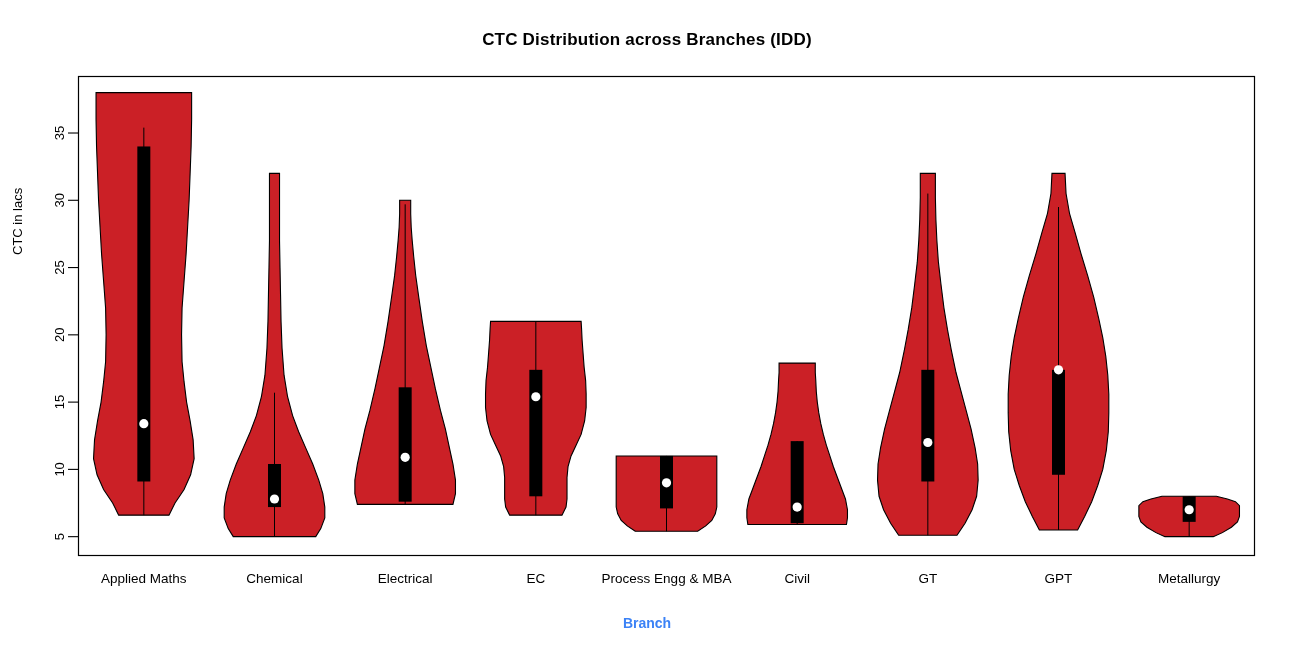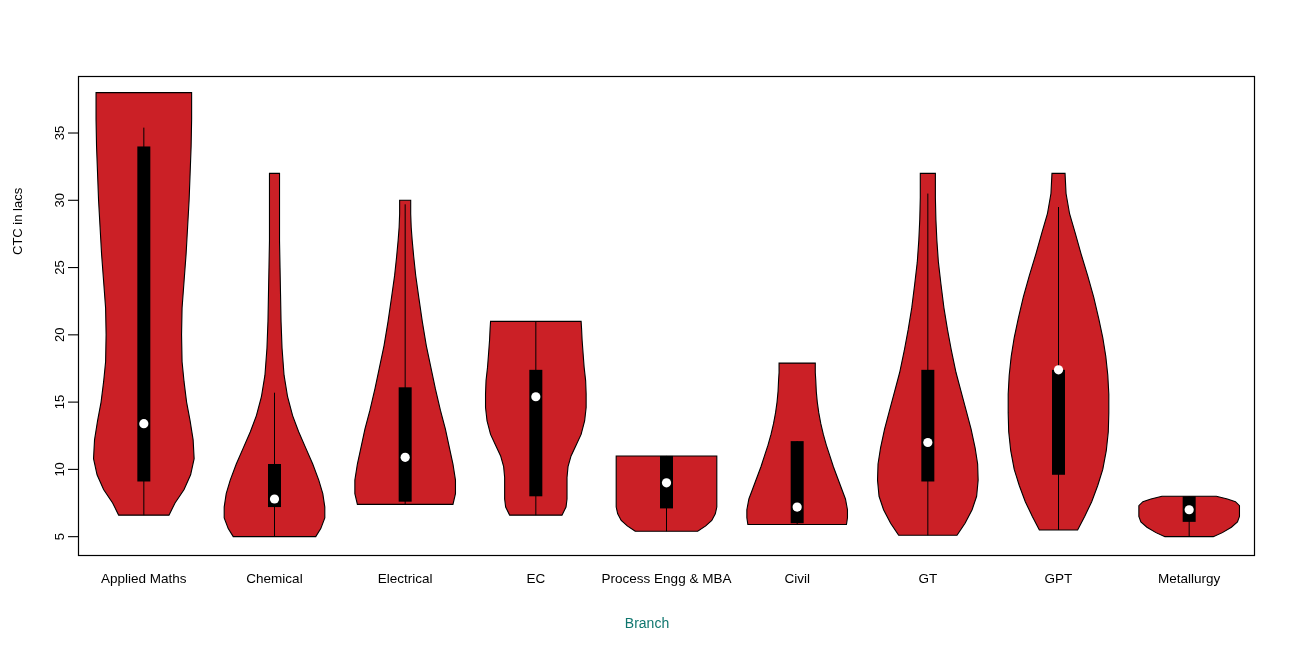--- a/index.html
+++ b/index.html
@@ -14,37 +14,38 @@
     font-size:17px;font-weight:bold;color:#000;letter-spacing:.2px;
   }
   #ylabel{
     position:absolute;left:10px;top:255px;width:20px;
     font-size:13px;color:#000;
     transform:rotate(-90deg);transform-origin:left top;
     white-space:nowrap;
   }
   #xlabel{
     position:absolute;left:0;top:615px;width:1294px;text-align:center;
-    font-size:14px;color:#0f766e;
+    font-size:14px;color:#3b82f6;font-weight:bold;
   }
   #plot-svg{position:absolute;left:0;top:0;}
   .ytick-label{font-size:13px;fill:#000;font-family:"Liberation Sans", sans-serif;}
   .xtick-label{font-size:13.5px;fill:#000;font-family:"Liberation Sans", sans-serif;}
   .violin-body{stroke:#000;stroke-width:1.1;}
   .whisker-line{stroke:#000;stroke-width:1;}
   .iqr-box{fill:#000;}
   .median-dot{fill:#ffffff;stroke:none;}
   .frame{fill:none;stroke:#000;stroke-width:1.2;}
   .tickmark{stroke:#000;stroke-width:1.1;}
 </style>
 </head>
 <body>
 
 <div id="root">
 
+  <div id="chart-title">CTC Distribution across Branches (IDD)</div>
 
   <div id="ylabel">CTC in lacs</div>
 
   <div id="xlabel">Branch</div>
 
   <svg id="plot-svg" width="1294" height="653">
     <g id="y-axis-group">
         <line x1="68" y1="536.6629213483146" x2="78" y2="536.6629213483146" class="tickmark"></line>
         <text x="60" y="536.6629213483146" text-anchor="middle" dominant-baseline="central" transform="rotate(-90 60 536.6629213483146)" class="ytick-label">5</text>
         <line x1="68" y1="469.3876404494382" x2="78" y2="469.3876404494382" class="tickmark"></line>

